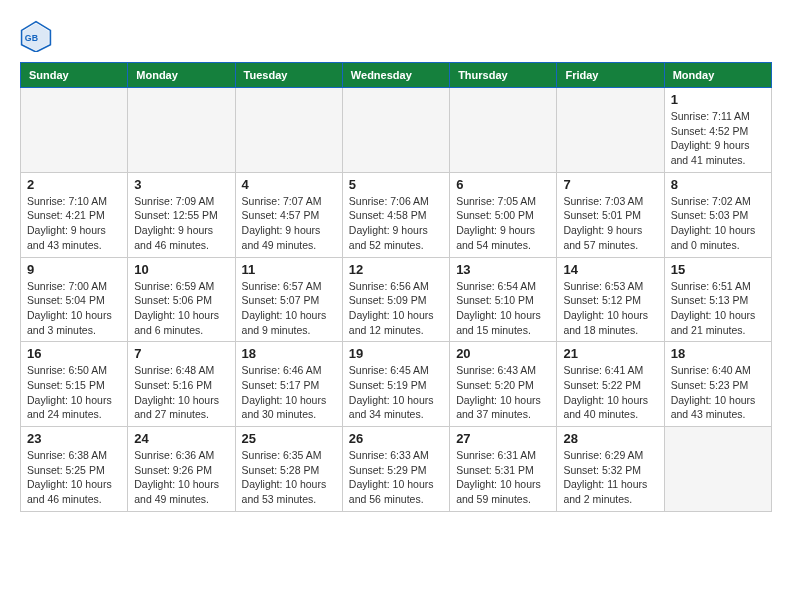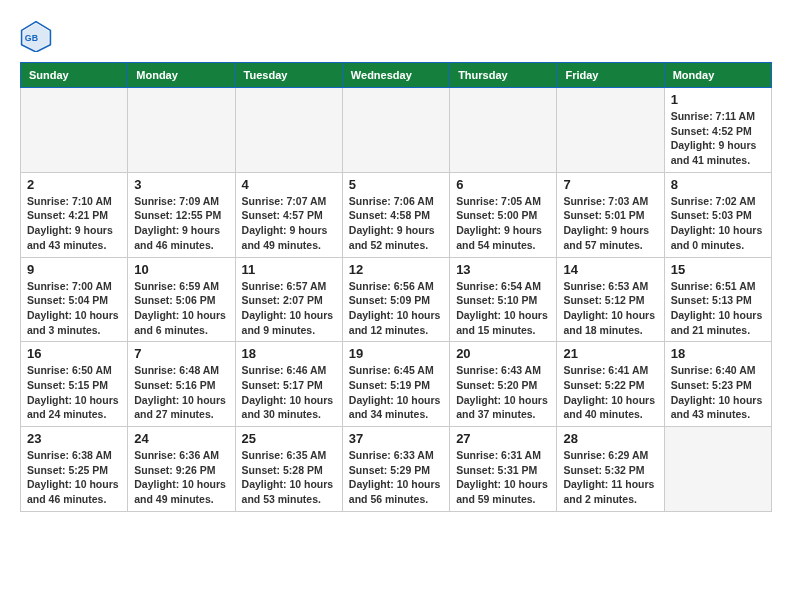--- a/index.html
+++ b/index.html
@@ -73,21 +73,20 @@
     .day-number {
       font-weight: bold;
       font-size: 13px;
       margin-bottom: 2px;
       display: block;
     }
     .day-info {
       font-size: 10.5px;
       line-height: 1.4;
       color: #333;
-      font-weight: bold;
     }
   </style>
 </head>
 <body>
 
 <div class="header-area">
   <div class="logo">
     <svg class="logo-icon" viewBox="0 0 40 40">
       <polygon points="20,4 36,14 36,30 20,38 4,30 4,14" fill="#1565c0" opacity="0.15"></polygon>
       <polygon points="20,2 38,13 38,31 20,40 2,31 2,13" fill="none" stroke="#1565c0" stroke-width="2"></polygon>
@@ -194,21 +193,21 @@
         <td>
           <span class="day-number">10</span>
           <div class="day-info">Sunrise: 6:59 AM
 Sunset: 5:06 PM
 Daylight: 10 hours
 and 6 minutes.</div>
         </td>
         <td>
           <span class="day-number">11</span>
           <div class="day-info">Sunrise: 6:57 AM
-Sunset: 2:07 PM
+Sunset: 5:07 PM
 Daylight: 10 hours
 and 9 minutes.</div>
         </td>
         <td>
           <span class="day-number">12</span>
           <div class="day-info">Sunrise: 6:56 AM
 Sunset: 5:09 PM
 Daylight: 10 hours
 and 12 minutes.</div>
         </td>
@@ -301,21 +300,21 @@
 and 49 minutes.</div>
         </td>
         <td>
           <span class="day-number">25</span>
           <div class="day-info">Sunrise: 6:35 AM
 Sunset: 5:28 PM
 Daylight: 10 hours
 and 53 minutes.</div>
         </td>
         <td>
-          <span class="day-number">37</span>
+          <span class="day-number">26</span>
           <div class="day-info">Sunrise: 6:33 AM
 Sunset: 5:29 PM
 Daylight: 10 hours
 and 56 minutes.</div>
         </td>
         <td>
           <span class="day-number">27</span>
           <div class="day-info">Sunrise: 6:31 AM
 Sunset: 5:31 PM
 Daylight: 10 hours

